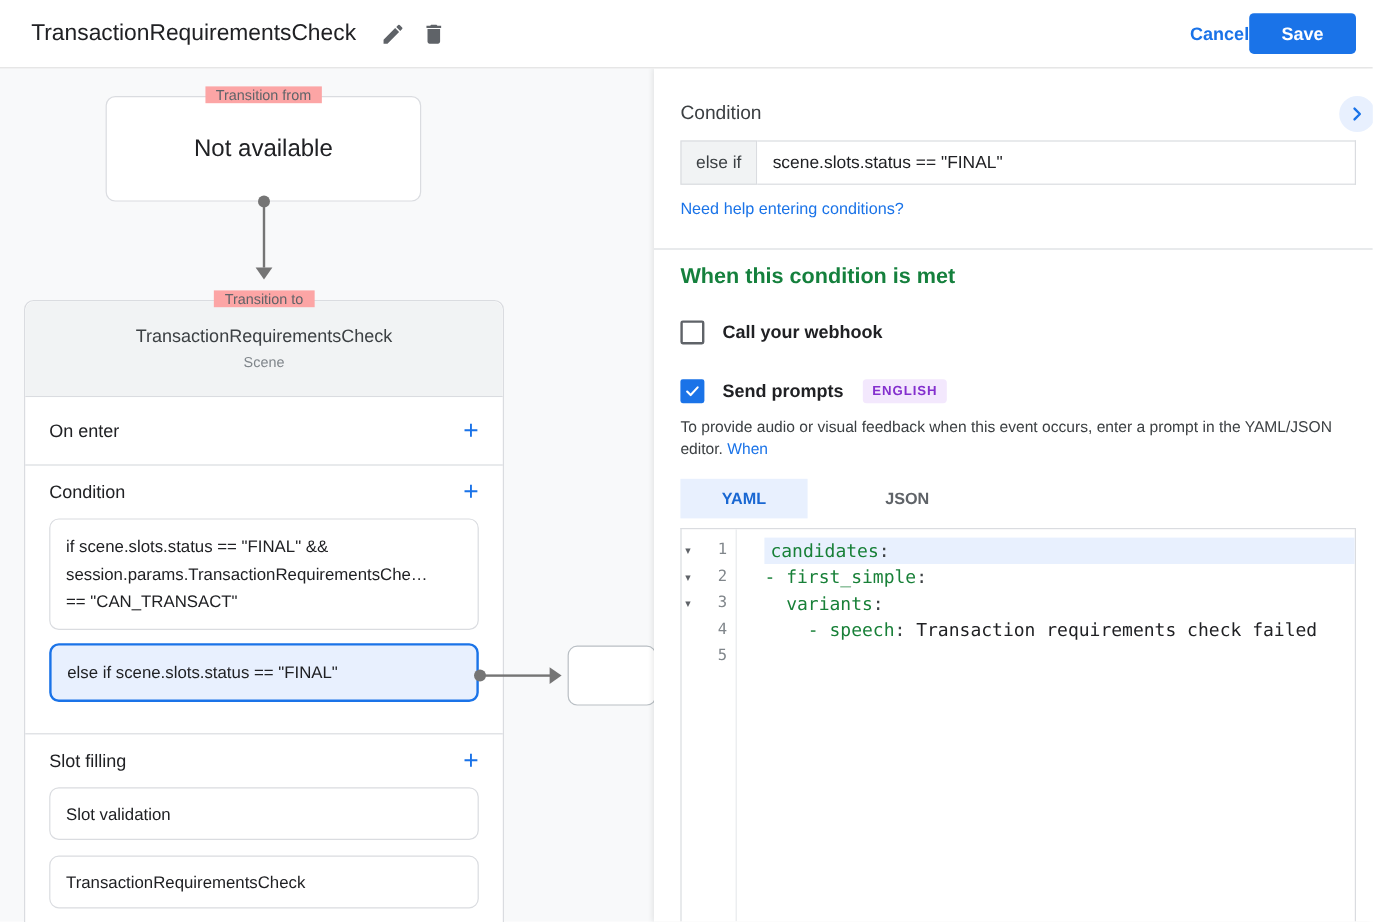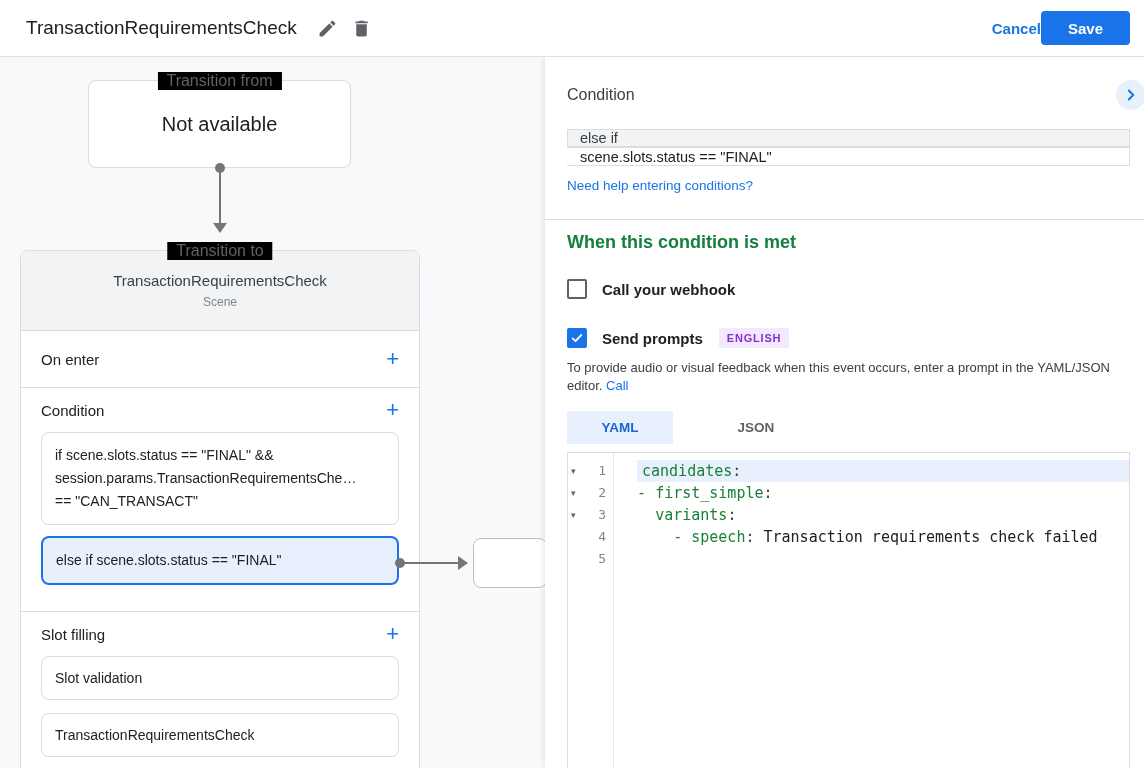--- a/index.html
+++ b/index.html
@@ -16,21 +16,21 @@
   .pencil { margin-left:14px; }
   .spacer { flex:1; }
   .cancel-btn { border:none; background:none; color:#1a73e8; font-size:15px; font-weight:bold;
                 cursor:pointer; font-family:inherit; }
   .save-btn { background:#1a73e8; color:#fff; border:none; border-radius:4px; font-family:inherit;
               font-size:15px; font-weight:bold; padding:0 27px; height:34px; cursor:pointer; }
 
   
   .canvas { position:absolute; top:57px; left:0; width:545px; height:711px; background:#f8f9fa; }
   .legend { position:absolute; top:-9px; left:50%; transform:translateX(-50%);
-            background:#000000; padding:0 9px; font-size:16px; color:#5f6368; white-space:nowrap; }
+            background:#fca5a5; padding:0 9px; font-size:12px; color:#5f6368; white-space:nowrap; }
 
   .from-box { position:absolute; left:88px; top:23px; width:263px; height:88px; background:#fff;
               border:1px solid #dadce0; border-radius:8px; display:flex; align-items:center; justify-content:center; }
   .from-box .nb { font-size:20px; color:#202124; }
 
   .dot { position:absolute; width:10px; height:10px; border-radius:50%; background:#757575; }
   .vline { position:absolute; width:2px; background:#757575; }
   .hline { position:absolute; height:2px; background:#757575; }
   .arrow-down { position:absolute; width:0; height:0; border-left:7px solid transparent;
                 border-right:7px solid transparent; border-top:10px solid #757575; }
@@ -65,21 +65,21 @@
 
   
   .panel { position:absolute; top:57px; left:545px; right:0; height:711px; background:#fff;
            box-shadow:-2px 0 4px rgba(60,64,67,.10); padding:28px 14px 0 22px;
            display:flex; flex-direction:column; overflow:hidden; z-index:4; }
   .p-head { display:flex; align-items:center; justify-content:space-between; height:20px; }
   .p-title { font-size:16px; color:#3c4043; }
   .chev-btn { width:30px; height:30px; border-radius:50%; background:#e8f0fe; border:none; cursor:pointer;
               display:flex; align-items:center; justify-content:center; margin-right:-16px; flex:none; }
 
-  .cond-row { display:flex; margin-top:24px; height:37px;flex-direction:column; }
+  .cond-row { display:flex; margin-top:12px; height:37px; }
   .cond-prefix { background:#f1f3f4; border:1px solid #dadce0; display:flex; align-items:center;
                  padding:0 12px; font-size:14.5px; color:#3c4043; }
   .cond-input { flex:1; border:1px solid #dadce0; border-left:none; padding:0 13px; font-size:14.5px;
                 color:#202124; font-family:inherit; outline:none; background:#fff; }
   .help-link { margin-top:12px; font-size:13.5px; color:#1a73e8; text-decoration:none; align-self:flex-start; cursor:pointer; }
   .divider { height:1px; background:#dadce0; margin:26px -14px 0 -22px; }
 
   .h2 { margin-top:12px; font-size:18px; color:#15803d; font-weight:bold; }
   .cb-row { display:flex; align-items:center; margin-top:26px; }
   .cb-row.second { margin-top:29px; }
@@ -217,21 +217,21 @@
     <span class="cb checked">
       <svg width="14" height="14" viewBox="0 0 24 24">
         <path d="M4.5 12.5l5 5 10-11" fill="none" stroke="#fff" stroke-width="3" stroke-linecap="round" stroke-linejoin="round"></path>
       </svg>
     </span>
     <span class="cb-label">Send prompts</span>
     <span class="badge">ENGLISH</span>
   </div>
 
   <p class="desc"><span>To provide audio or visual feedback when this event occurs, enter a prompt in the YAML/JSON editor.</span>
-    <a>Call</a></p>
+    <a>When</a></p>
 
   <div class="tabs">
     <div class="tab active">YAML</div>
     <div class="tab inactive">JSON</div>
   </div>
 
   <div class="editor">
     <div class="gutter">
       <div class="grow">
         <span class="fold">▾</span>

